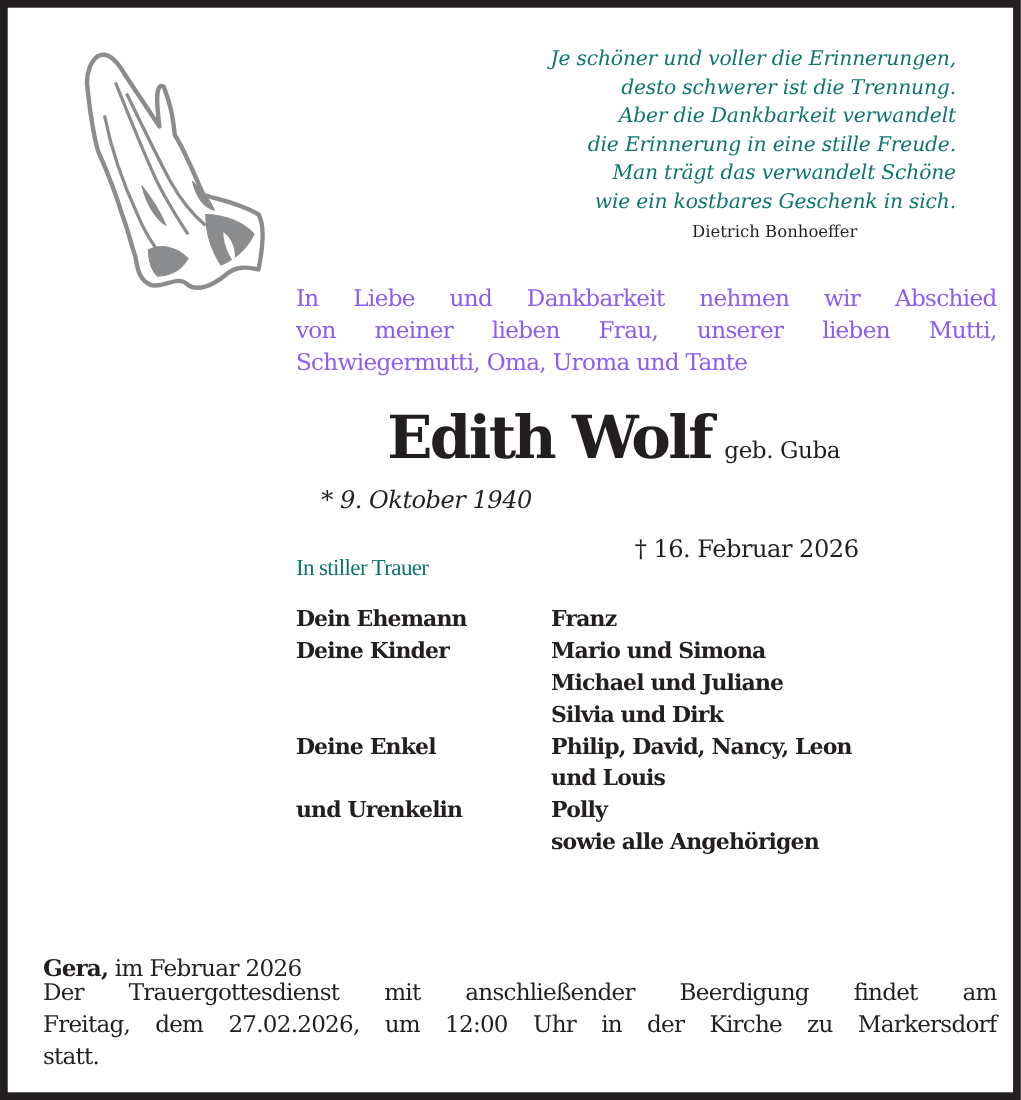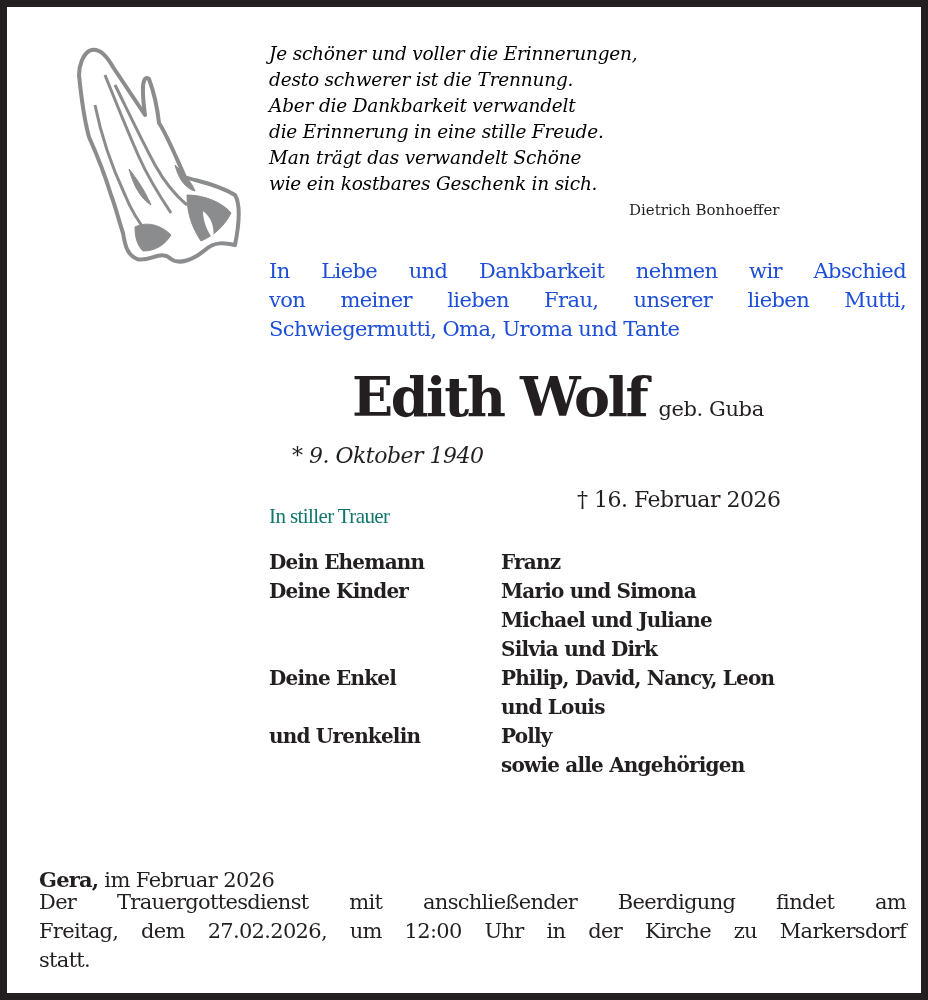--- a/index.html
+++ b/index.html
@@ -5,30 +5,30 @@
   html, body { margin: 0; padding: 0; background: #ffffff; }
   body { width: 928px; height: 1000px; position: relative; overflow: hidden; }
   .frame {
     position: absolute; left: 0; top: 0; width: 928px; height: 1000px;
     box-sizing: border-box; border: 7px solid #231f20; background: #fff;
   }
   .hands { position: absolute; left: 68px; top: 38px; width: 168px; height: 222px; }
   .quote {
     position: absolute; left: 262px; top: 34px; width: 600px;
     font-family: "DejaVu Serif", serif; font-style: italic; font-size: 18.5px;
-    line-height: 26px; color: #000000; letter-spacing: -0.2px;
+    line-height: 26px; color: #0f766e; letter-spacing: -0.2px; text-align: right;
   }
   .quote div { white-space: nowrap; }
   .author {
     position: absolute; left: 622px; top: 194px;
     font-family: "DejaVu Serif", serif; font-size: 15px; color: #231f20; white-space: nowrap;
   }
   .intro {
     position: absolute; left: 262px; top: 250px; width: 637px;
-    font-family: "DejaVu Serif", serif; font-size: 21px; line-height: 29px; color: #1d4ed8;
+    font-family: "DejaVu Serif", serif; font-size: 21px; line-height: 29px; color: #8b5cf6;
     letter-spacing: -0.6px;
   }
   .intro .jl { text-align: justify; text-align-last: justify; white-space: nowrap; }
   .intro .ll { text-align: left; white-space: nowrap; }
   .namebox {
     position: absolute; left: 345px; top: 358px; white-space: nowrap;
     font-family: "DejaVu Serif", serif; color: #231f20;
   }
   .name { font-size: 54px; font-weight: bold; letter-spacing: -2.4px; }
   .maiden { font-size: 21px; margin-left: 12px; letter-spacing: -0.4px; }

